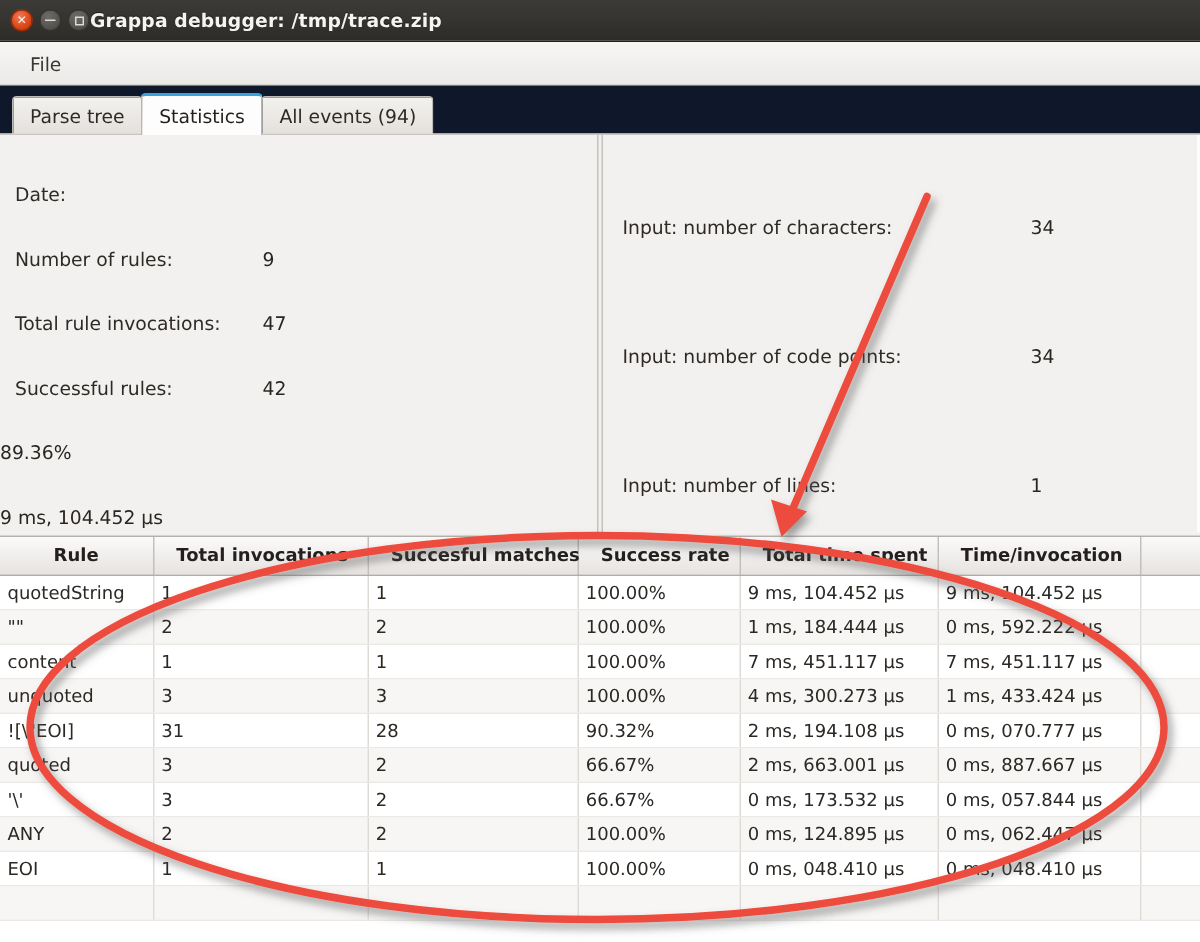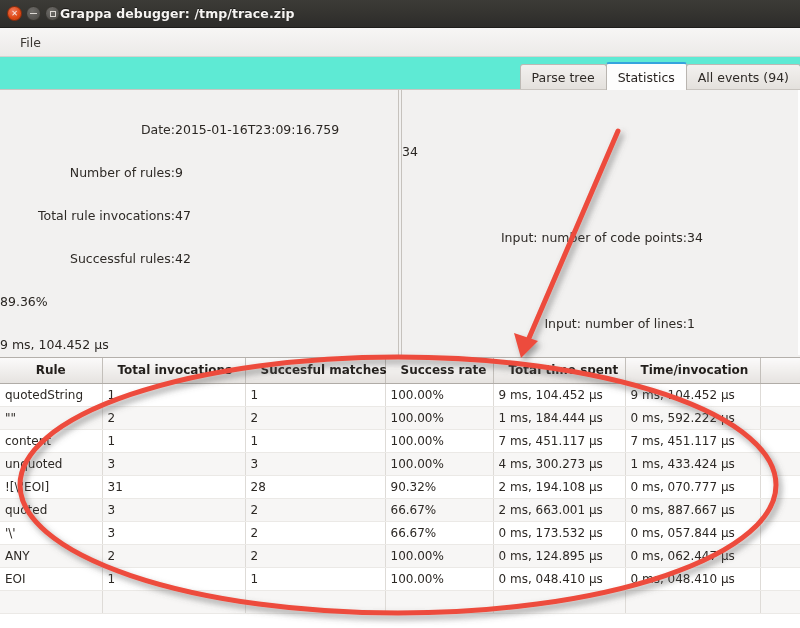--- a/index.html
+++ b/index.html
@@ -60,24 +60,23 @@
   }
   .menuitem {
     padding: 3px 9px; margin-left: 11px;
     font-size: 12.5px; color: #3b3732;
   }
 
   
   .tabstrip {
     position: absolute; left: 0; top: 57px;
     width: 800px; height: 33px;
-    background: #5eead4;
+    background: #0f172a;
     display: flex; align-items: flex-end;
     padding-left: 8px;
-    justify-content: flex-end;
   }
   .tab {
     height: 26px;
     padding: 0 11px;
     display: flex; align-items: center;
     font-size: 12.5px;
     color: #2e2a26;
     background: linear-gradient(to bottom, #f3f1ef 0%, #e3e0dc 100%);
     border: 1px solid #bdb9b4;
     border-bottom: none;
@@ -99,21 +98,20 @@
     position: absolute; left: 0; top: 89px;
     width: 800px; height: 266px;
     background: #fdfdfd;
     border-top: 1px solid #c9c5c0;
   }
   .panes { display: flex; height: 100%; }
   .pane {
     padding: 18px 0 0 0;
     background: #f2f1f0;
     position: relative;
-    text-align: right;
   }
   .pane.left  { width: 398px; }
   .splitter {
     width: 4px; height: 100%;
     background: #f2f1f0;
     border-left: 1px solid #c6c2bd;
     border-right: 1px solid #c6c2bd;
   }
   .pane.right { width: 396px; }
   .statrow {
@@ -207,21 +205,20 @@
     <div class="tab">Parse tree</div>
     <div class="tab active">Statistics</div>
     <div class="tab">All events (94)</div>
   </div>
 
   <div class="content">
     <div class="panes">
       <div class="pane left">
         <div class="statrow">
           <span class="lbl">Date:</span>
-          <span class="val">2015-01-16T23:09:16.759</span>
         </div>
         <div class="statrow">
           <span class="lbl">Number of rules:</span>
           <span class="val">9</span>
         </div>
         <div class="statrow">
           <span class="lbl">Total rule invocations:</span>
           <span class="val">47</span>
         </div>
         <div class="statrow">
@@ -233,20 +230,21 @@
         </div>
         <div class="statrow">
           <span class="val">9 ms, 104.452 µs</span>
         </div>
       </div>
 
       <div class="splitter"></div>
 
       <div class="pane right">
         <div class="statrow">
+          <span class="lbl">Input: number of characters:</span>
           <span class="val">34</span>
         </div>
         <div class="statrow">
           <span class="lbl">Input: number of code points:</span>
           <span class="val">34</span>
         </div>
         <div class="statrow">
           <span class="lbl">Input: number of lines:</span>
           <span class="val">1</span>
         </div>

